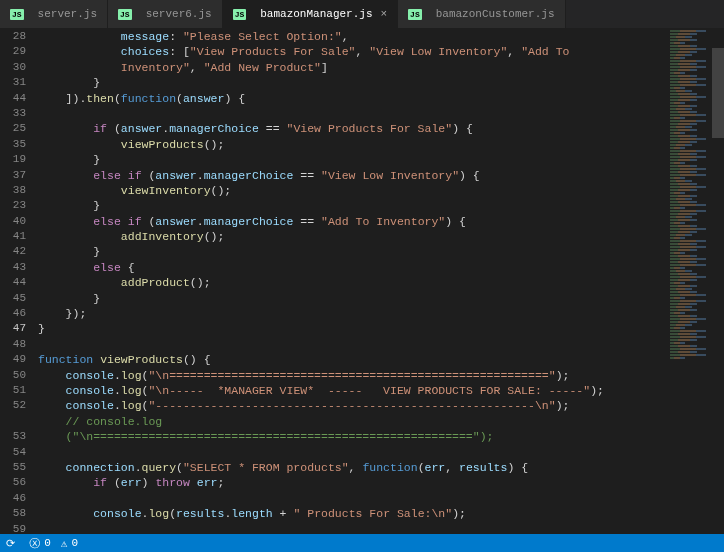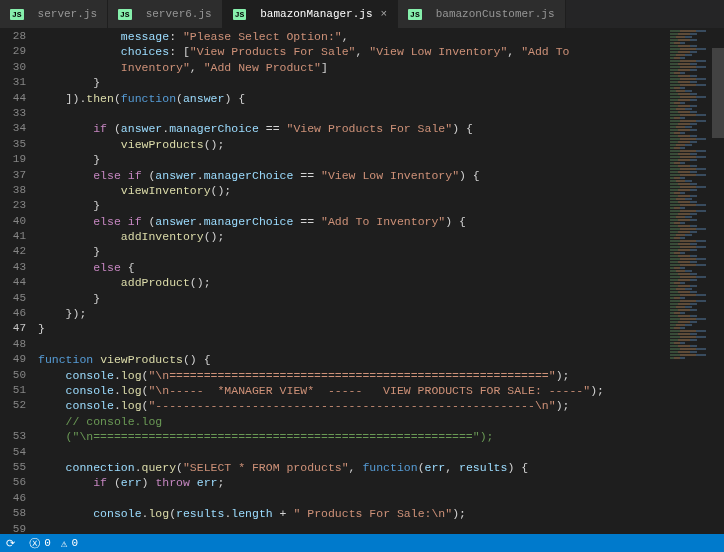--- a/index.html
+++ b/index.html
@@ -152,21 +152,21 @@
 </div>
 
 <div class="editor">
   <div class="gutter" id="gutter">
       <div class="ln">28</div>
       <div class="ln">29</div>
       <div class="ln">30</div>
       <div class="ln">31</div>
       <div class="ln">44</div>
       <div class="ln">33</div>
-      <div class="ln">34</div>
+      <div class="ln">25</div>
       <div class="ln">35</div>
       <div class="ln">19</div>
       <div class="ln">37</div>
       <div class="ln">38</div>
       <div class="ln">23</div>
       <div class="ln">40</div>
       <div class="ln">41</div>
       <div class="ln">42</div>
       <div class="ln">43</div>
       <div class="ln">44</div>

